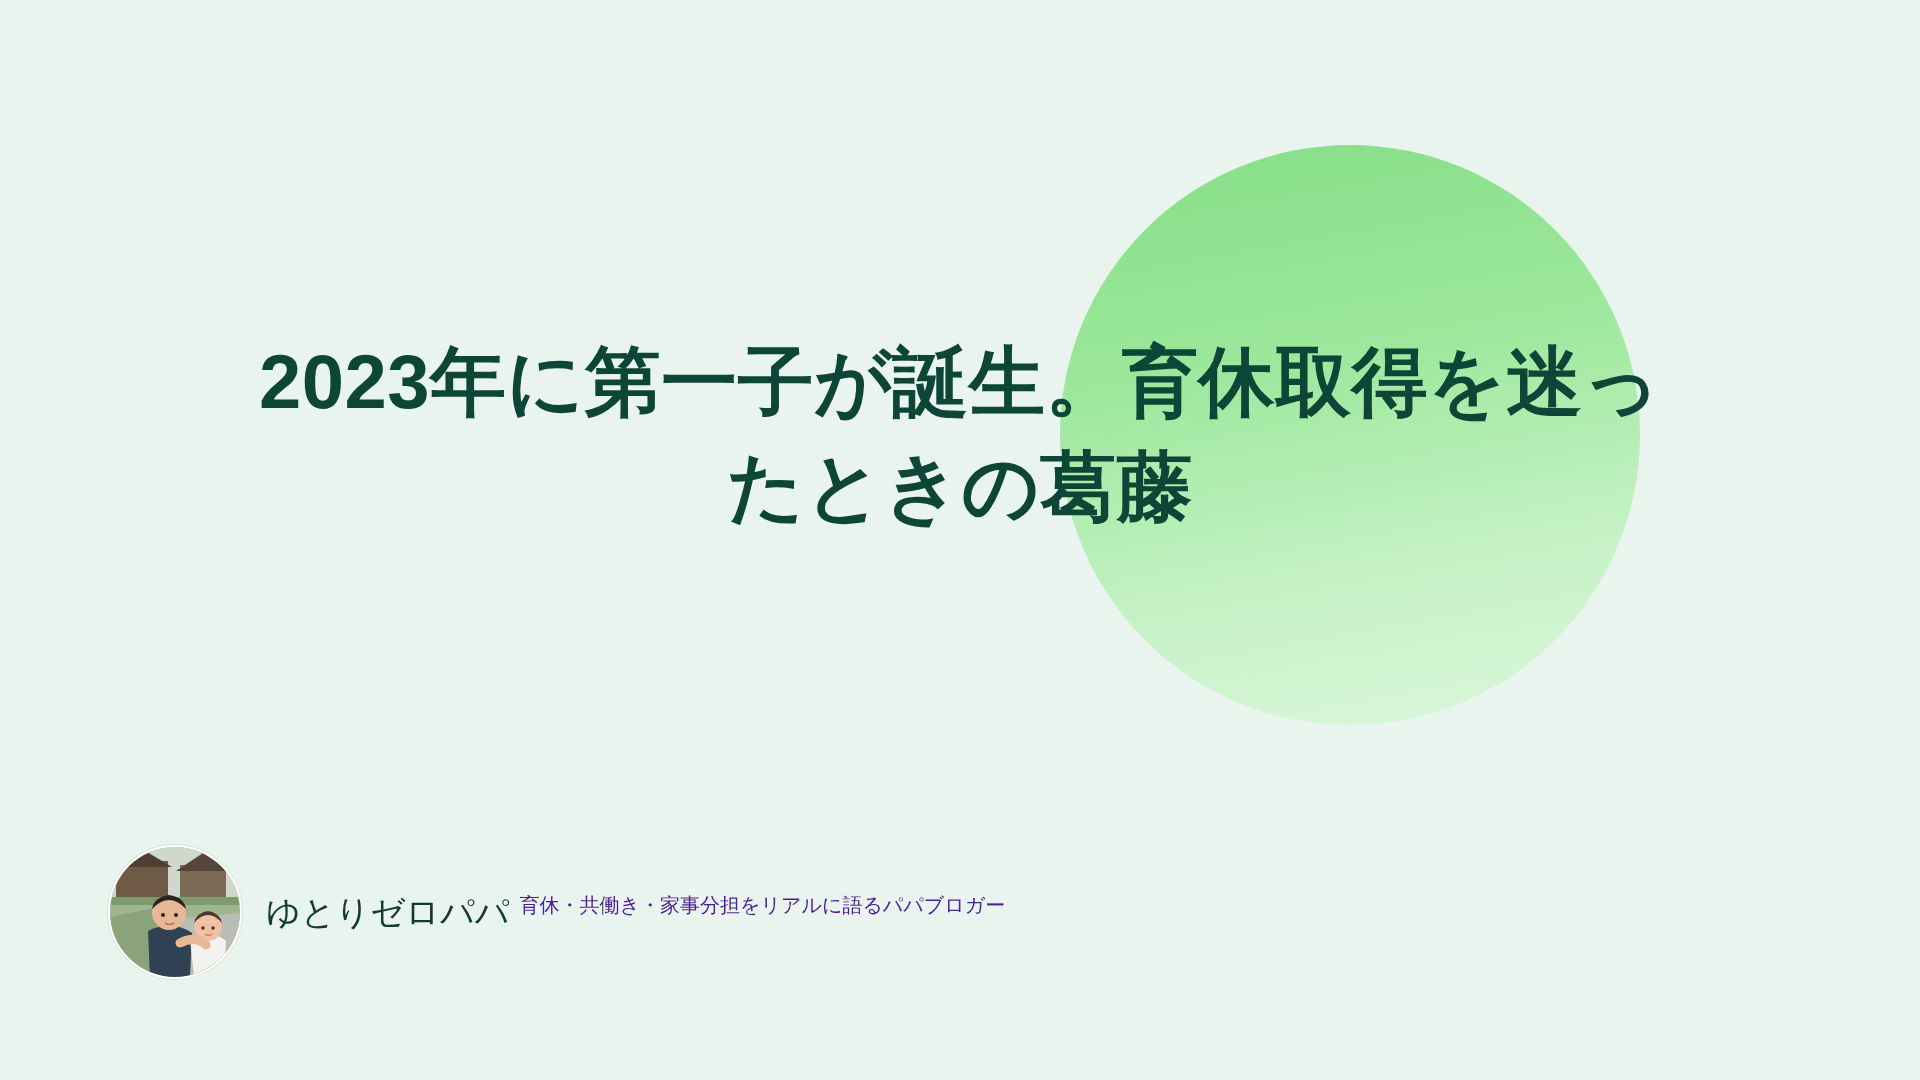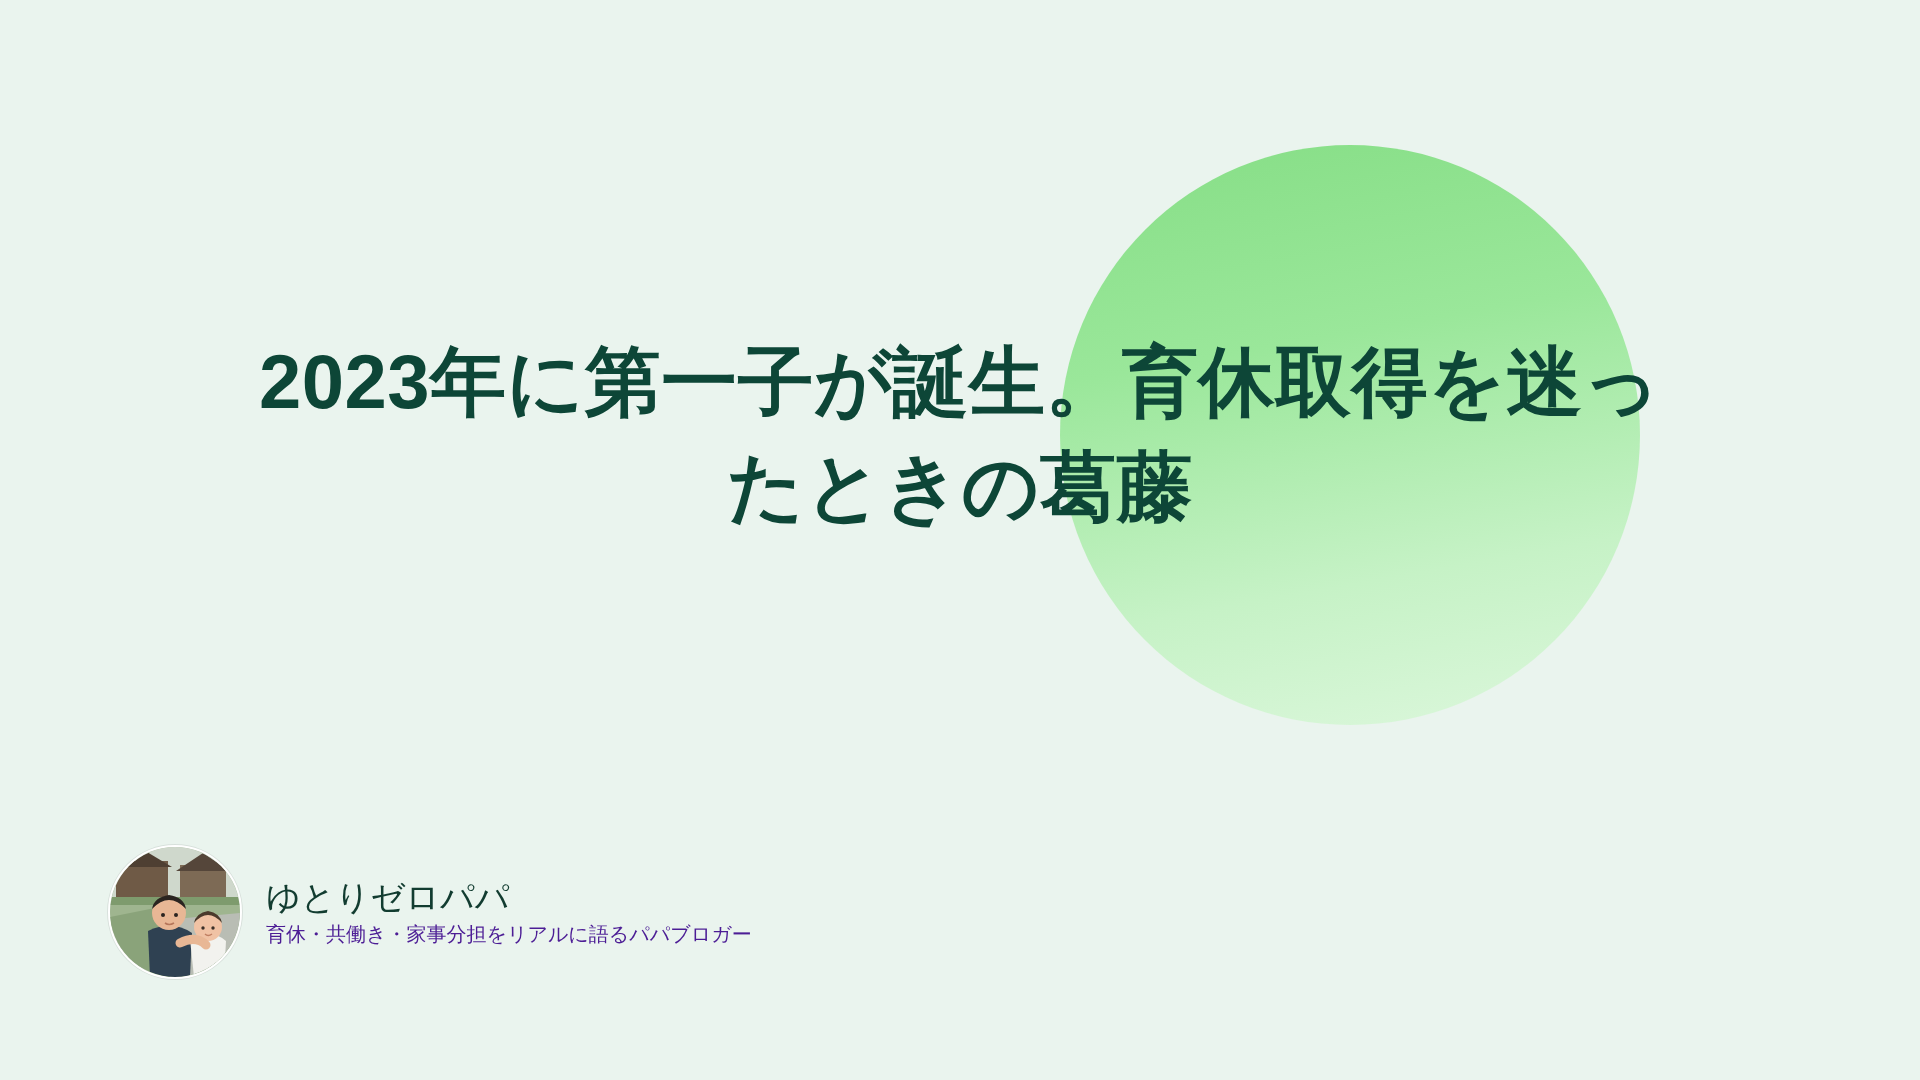--- a/index.html
+++ b/index.html
@@ -57,21 +57,21 @@
     border-radius: 50%;
     overflow: hidden;
     border: 2px solid #ffffff;
     box-shadow: 0 0 0 1px rgba(0,0,0,0.08);
     flex: none;
     background: #b9c9b2;
   }
   .avatar svg { display: block; }
   .author-text {
     display: flex;
-    flex-direction: column;
+    flex-direction: row;
     justify-content: center;
     gap: 10px;
   }
   .author-name {
     font-size: 34px;
     color: #123c30;
     font-weight: normal;
     line-height: 1;
   }
   .author-desc {

